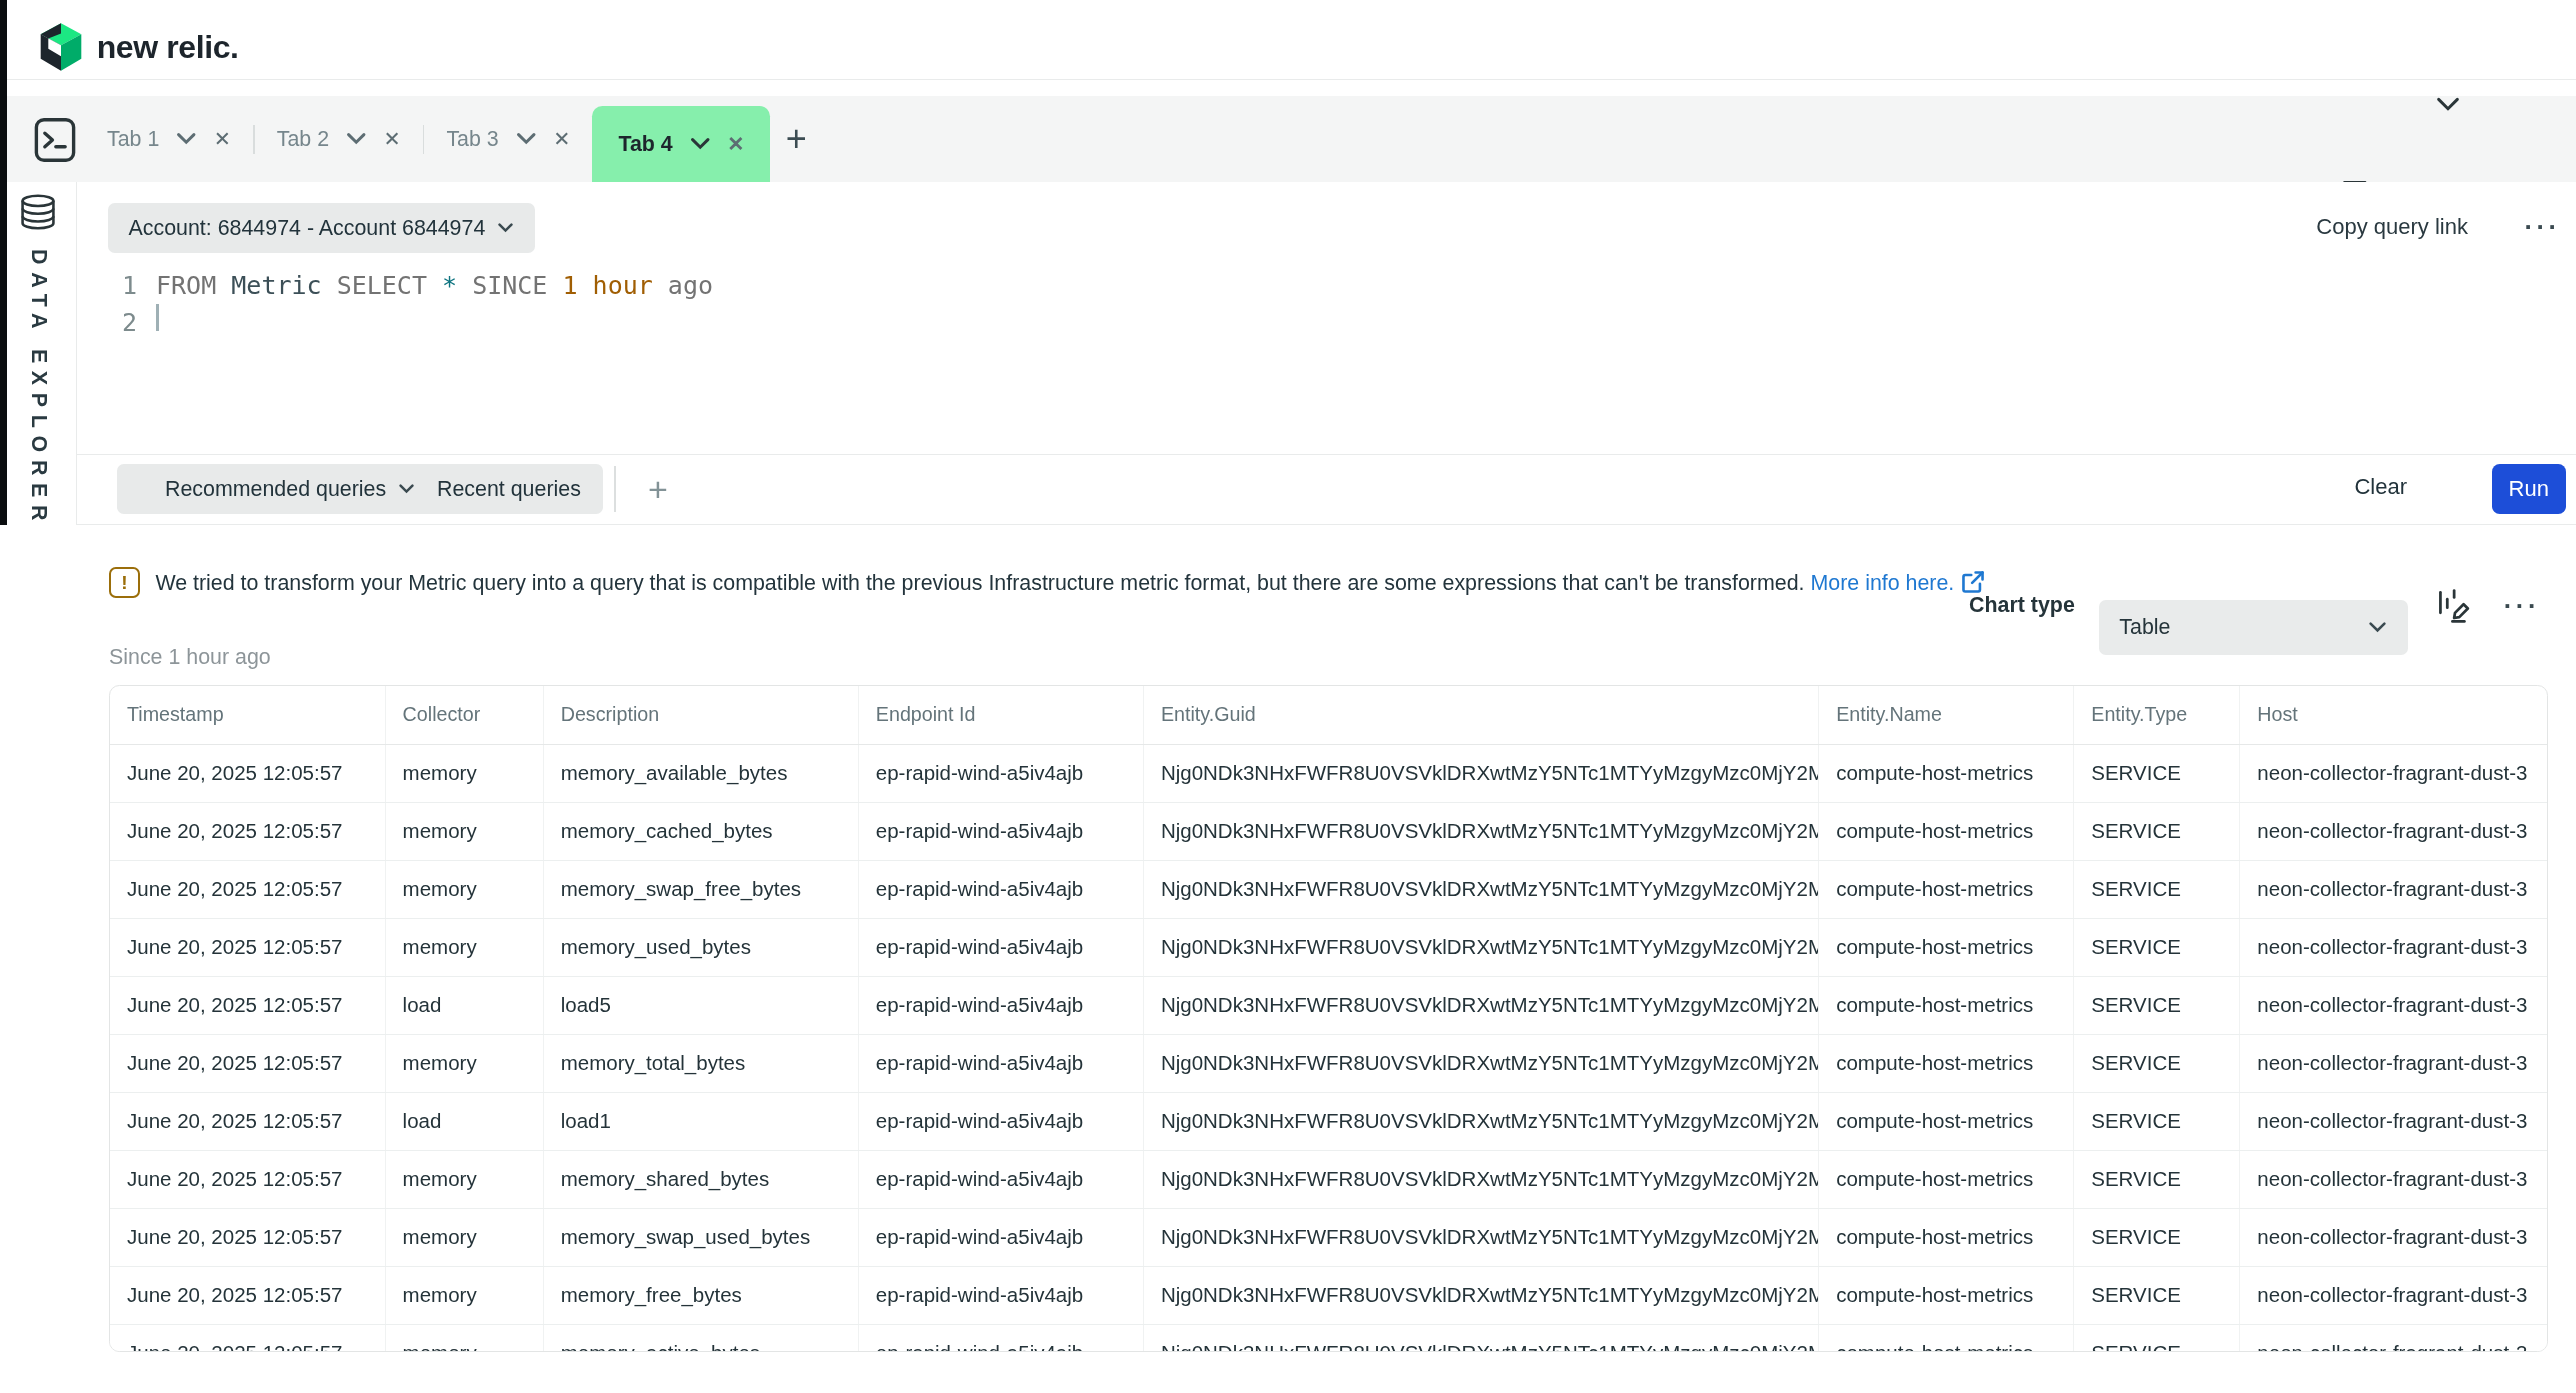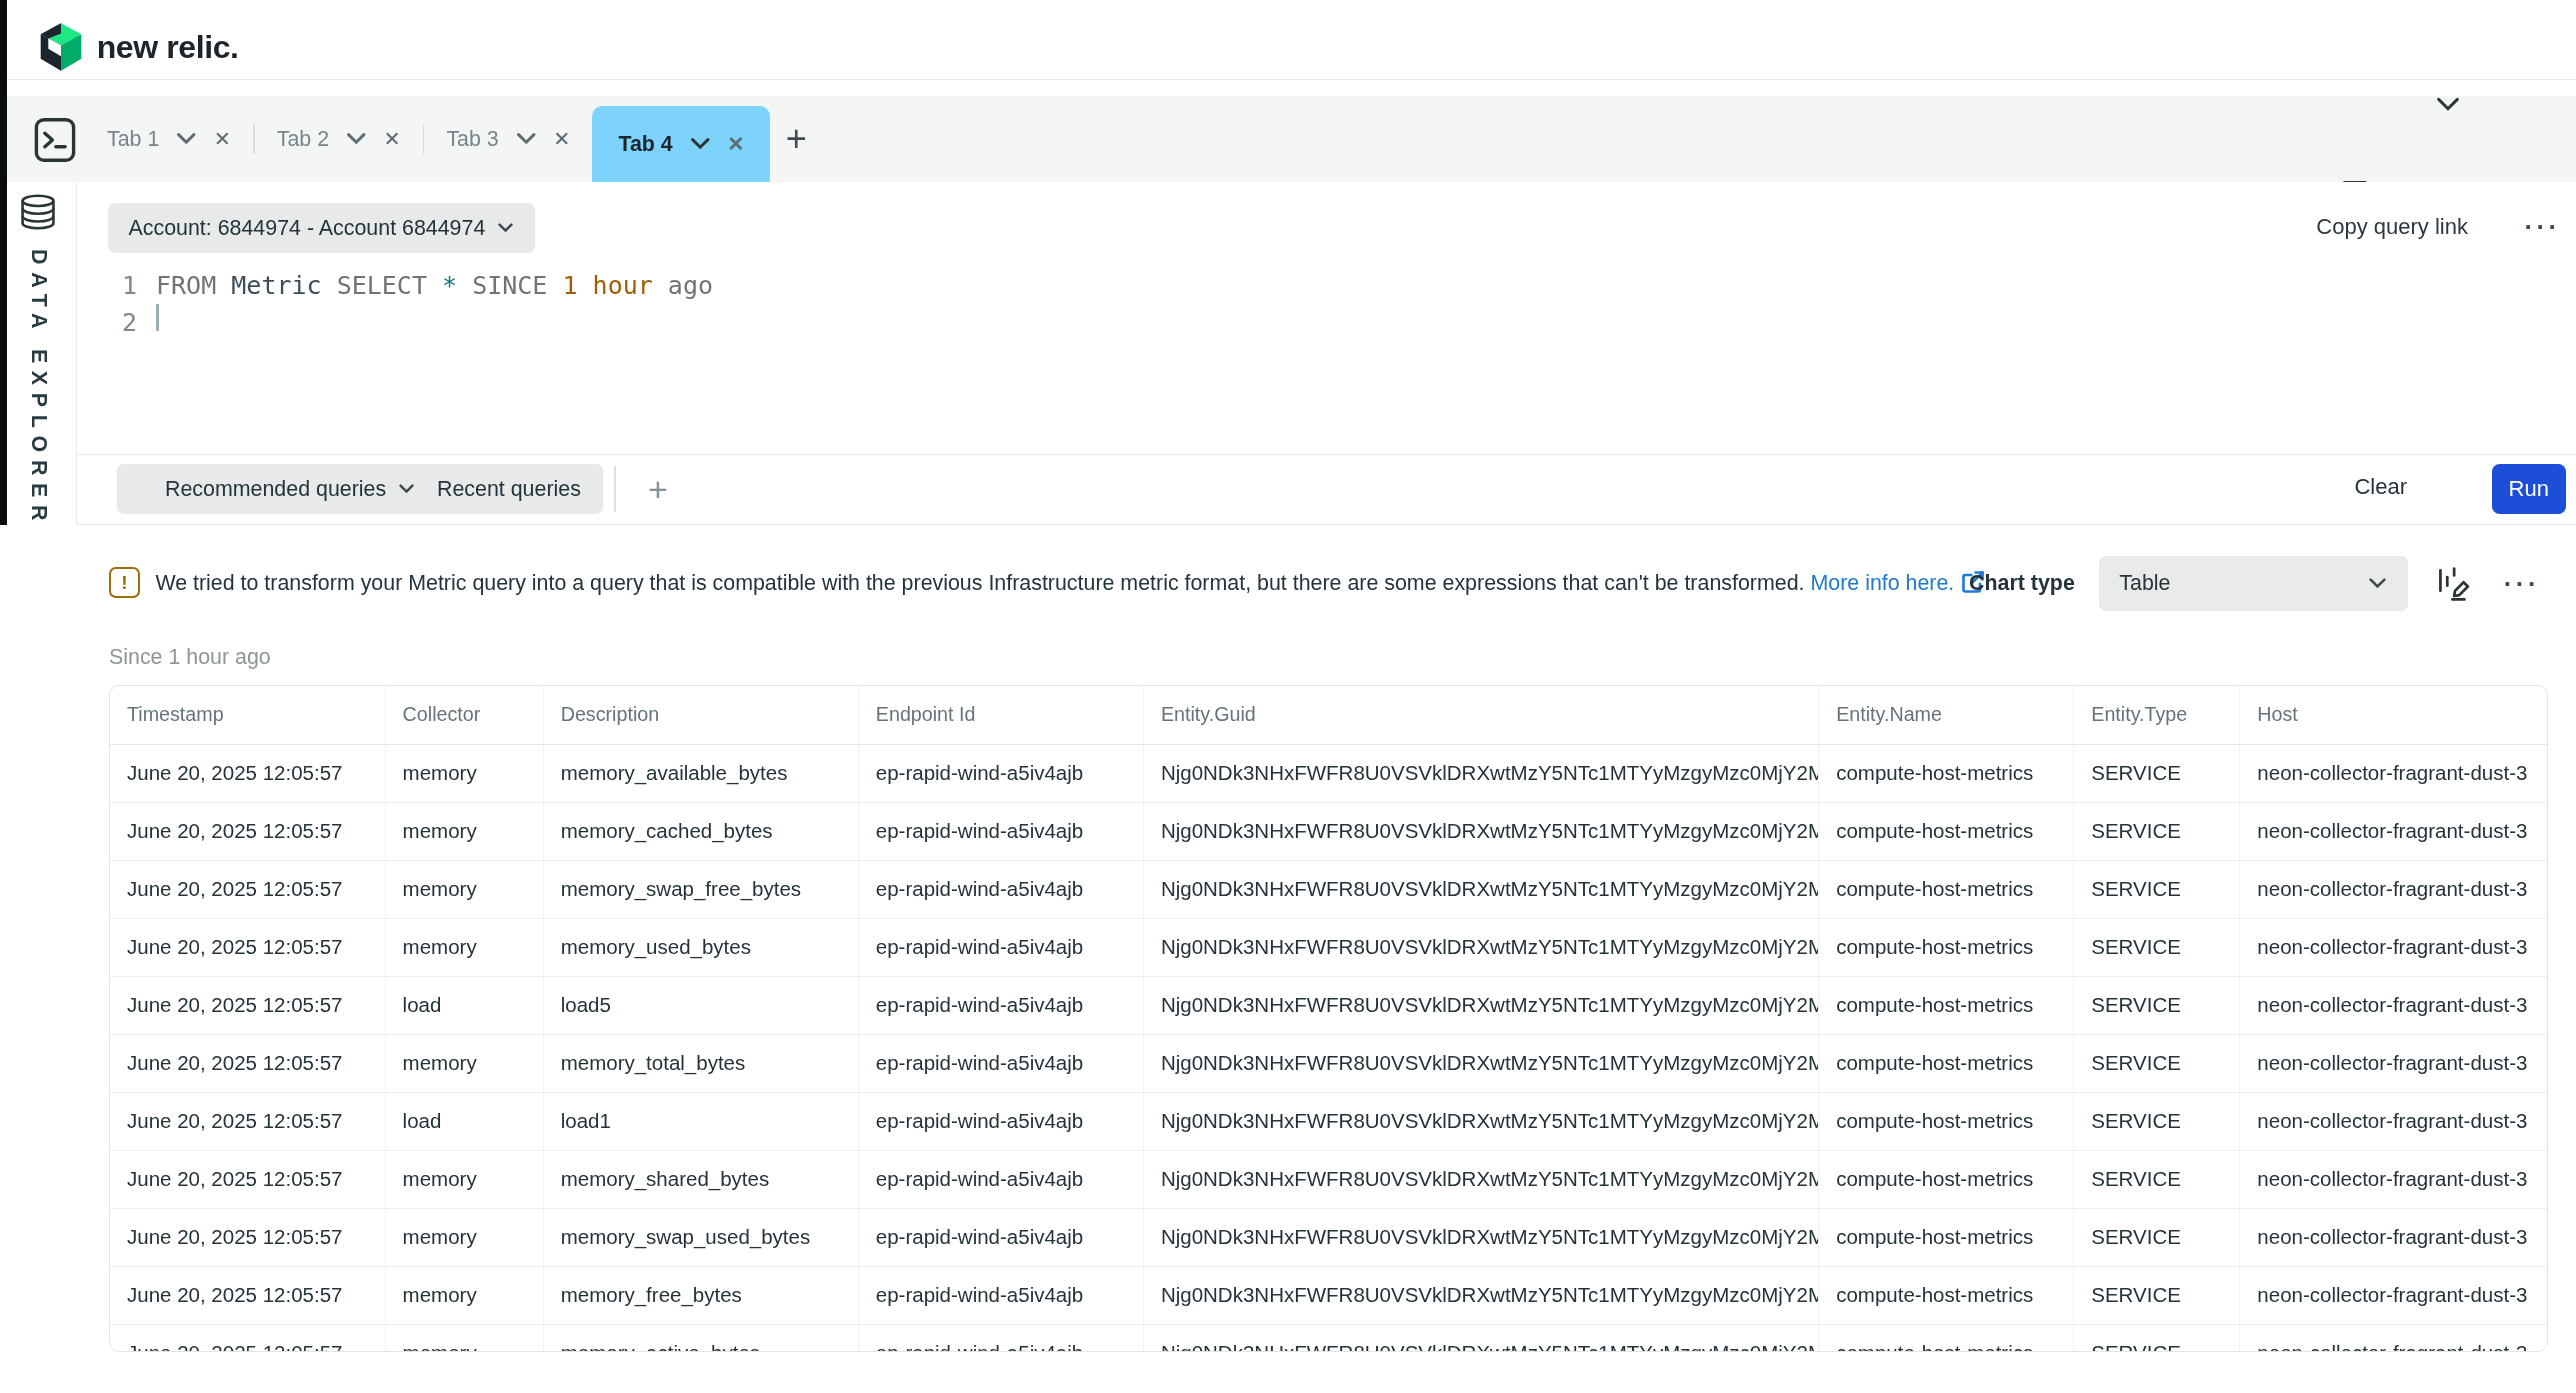--- a/index.html
+++ b/index.html
@@ -17,21 +17,21 @@
   .logo-word { font-size:32px; font-weight:bold; color:#1d252c; letter-spacing:-0.4px; }
 
   
   .tab-bar { position:absolute; left:0; top:96px; width:2576px; height:86px; background:#f4f5f5; }
   .console-icon-btn { position:absolute; left:31px; top:19px; width:48px; height:50px;
                       display:flex; align-items:center; justify-content:center; cursor:pointer; }
   .tabs { position:absolute; left:85px; top:0; height:86px; display:flex; align-items:center; }
   .tab { display:flex; align-items:center; gap:17px; padding:0 22px; height:86px;
          font-size:21.4px; font-weight:500; color:#76868c; cursor:pointer; }
   .tab .close-x { font-size:20.5px; color:#5d6d73; }
-  .tab.active { background:#7dd3fc; border-radius:10.3px 10.3px 0 0; height:76px; margin-top:10.3px;
+  .tab.active { background:#86efac; border-radius:10.3px 10.3px 0 0; height:76px; margin-top:10.3px;
                 color:#1d252c; font-weight:bold; padding:0 26px; }
   .tab-divider { width:1.7px; height:29px; background:#d9dddd; }
   .new-tab-btn { margin-left:15.4px; font-size:36px; font-weight:300; color:#3c4c52; cursor:pointer; line-height:1; }
 
   .tabbar-right { position:absolute; right:22px; top:0; height:86px; display:flex; align-items:center; gap:32px;flex-direction:column; }
   .tb-divider { width:1.7px; height:36px; background:#dcdfdf; }
   .tb-btn { display:flex; align-items:center; gap:10.3px; cursor:pointer; color:#1d252c; font-size:21.4px; }
 
   
   .sidebar { position:absolute; left:0; top:182px; width:77px; height:343px;
@@ -83,21 +83,21 @@
                color:#9b6e0a; font-weight:bold; font-size:19px; display:flex; align-items:center;
                justify-content:center; margin-top:3.4px; }
   .warn-text { margin-left:15.4px; width:1863px; font-size:21.4px; line-height:39px; color:#23343c; }
   .more-info { color:#1f78d1; cursor:pointer; }
   .ext-link-icon { display:inline-block; vertical-align:-5.1px; margin-top:5.1px; cursor:pointer; }
   .since-label { position:absolute; left:109px; top:120px; font-size:21.4px; color:#8d9599; }
 
   .chart-controls { position:absolute; right:36px; top:31px; display:flex; align-items:center; }
   .chart-type-label { font-size:21.4px; font-weight:bold; color:#25343a; margin-right:24px; }
   .chart-type-select { width:309px; height:55px; background:#e9ebeb; border-radius:6.8px; display:flex;
-                       align-items:center; padding:0 20.5px; font-size:21.4px; color:#25343a; cursor:pointer; }
+                       align-items:center; padding:0 20.5px; font-size:21.4px; color:#25343a; cursor:pointer;margin-top:44px; }
   .chart-type-select .val { flex:1; }
   .chart-edit-btn { margin-left:29px; cursor:pointer; display:flex; align-items:center; }
   .chart-menu-dots { margin-left:31px; }
 
   
   .table-wrap { position:absolute; left:109px; top:685px; width:2439px; height:667px;
                 border:1.7px solid #e3e5e5; border-radius:10.3px; overflow:hidden; background:#fff; }
   table { border-collapse:collapse; table-layout:fixed; width:2439px; }
   th, td { height:58px; padding:0 8.5px 0 17px; text-align:left; white-space:nowrap; overflow:hidden;
            border-right:1.7px solid #f0f2f2; }

